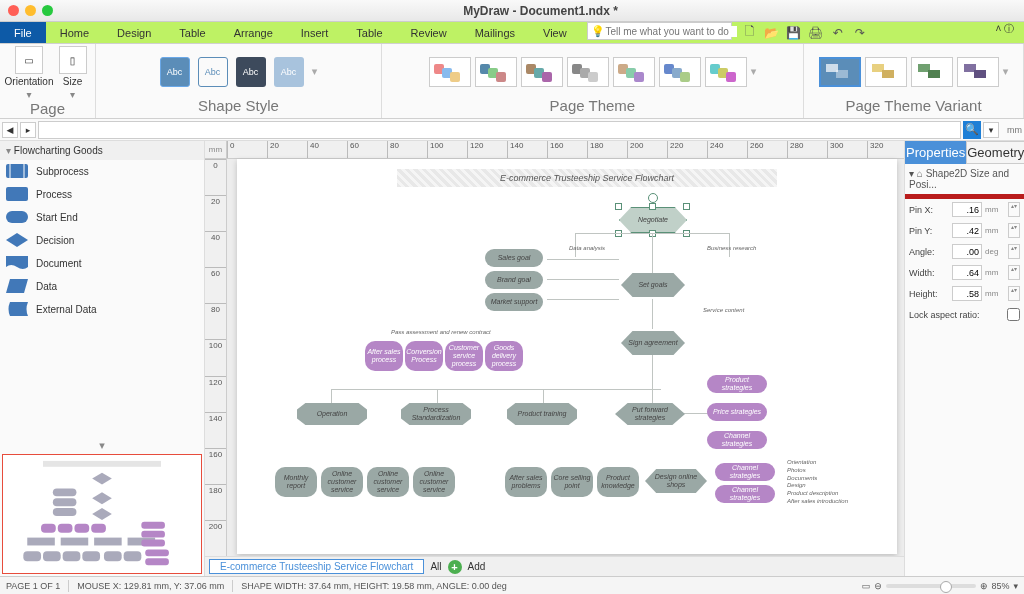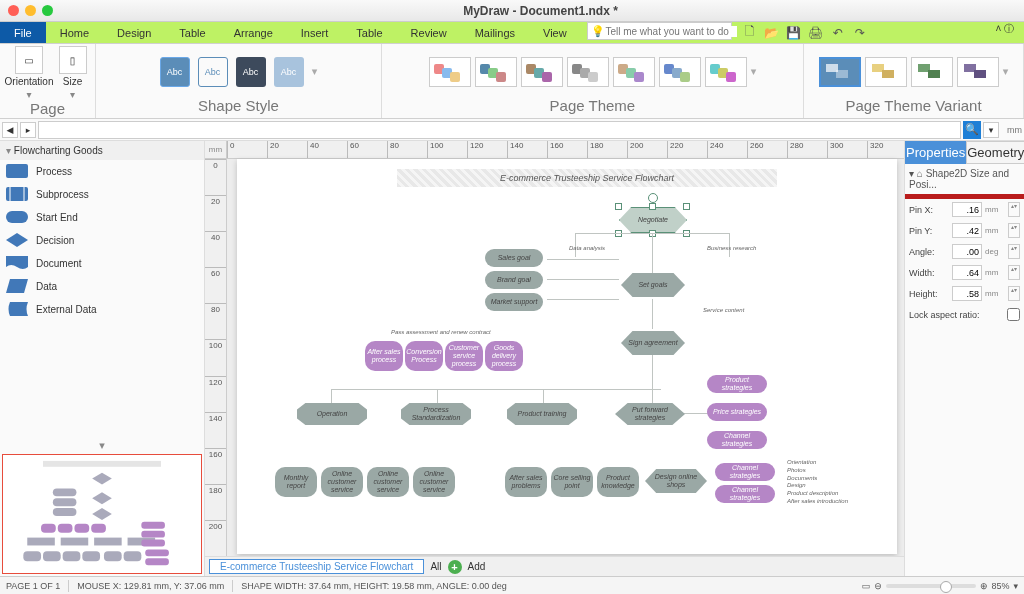--- a/index.html
+++ b/index.html
@@ -238,30 +238,30 @@
 </div>
 
 <div class="workspace">
 
   <div class="left">
     <div class="shapes-title">Flowcharting Goods</div>
     <div class="shapes-list">
       <div class="shape-item">
           <svg class="shape-ico">
             <rect width="22" height="14" rx="2" fill="#4178b8"></rect>
-          </svg>
-          <span>Process</span>
-        </div>
-      <div class="shape-item">
-          <svg class="shape-ico">
-            <rect width="22" height="14" rx="2" fill="#4178b8"></rect>
             <line x1="4" y1="0" x2="4" y2="14" stroke="#fff"></line>
             <line x1="18" y1="0" x2="18" y2="14" stroke="#fff"></line>
           </svg>
           <span>Subprocess</span>
+        </div>
+      <div class="shape-item">
+          <svg class="shape-ico">
+            <rect width="22" height="14" rx="2" fill="#4178b8"></rect>
+          </svg>
+          <span>Process</span>
         </div>
       <div class="shape-item">
           <svg class="shape-ico">
             <rect width="22" height="12" rx="6" y="1" fill="#4178b8"></rect>
           </svg>
           <span>Start End</span>
         </div>
       <div class="shape-item">
           <svg class="shape-ico">
             <polygon points="11,0 22,7 11,14 0,7" fill="#4178b8"></polygon>

